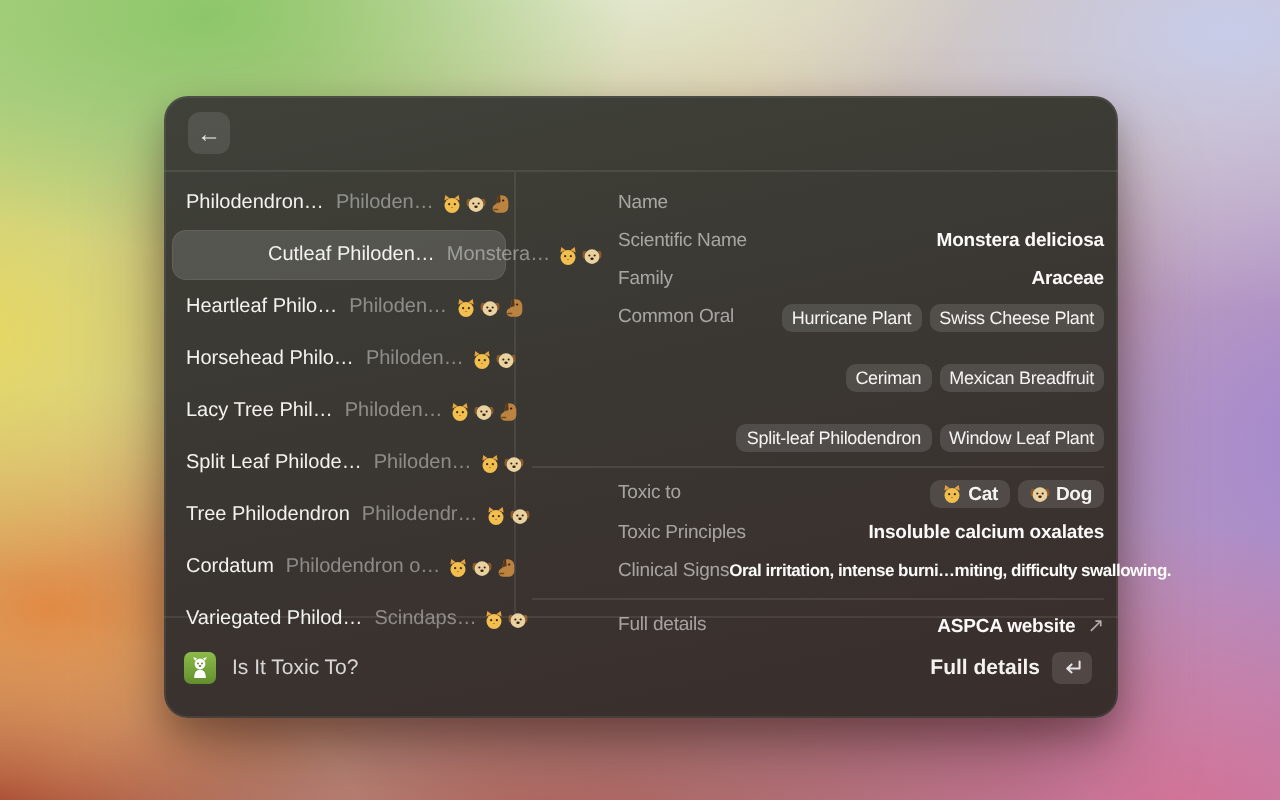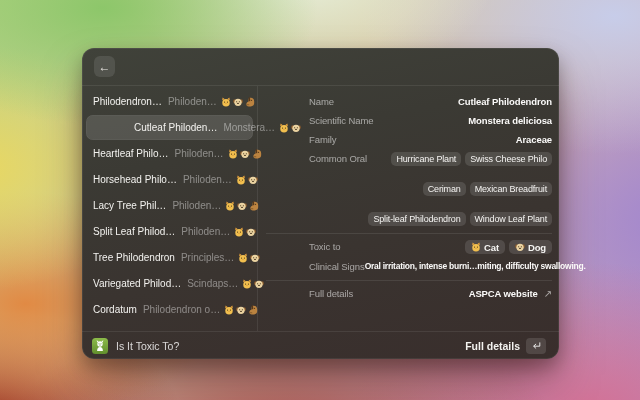--- a/index.html
+++ b/index.html
@@ -54,21 +54,21 @@
   .val{flex:1;text-align:right;color:#fbfaf9;font-weight:600;letter-spacing:-.1px;min-width:0;}
   .clin{font-size:8.5px;letter-spacing:-.25px;white-space:nowrap;font-weight:600;}
   .tags{flex:1;display:flex;flex-wrap:wrap;justify-content:flex-end;gap:16px 4px;margin-top:-1px;}
   .tag{background:rgba(255,255,255,.12);border-radius:5px;padding:2px 5px;font-size:9px;
     letter-spacing:-.15px;color:#f5f4f2;font-weight:500;white-space:nowrap;}
   .tag.animal{display:flex;gap:3px;padding:1.5px 6px;font-size:9.5px;font-weight:600;}
   .tag.animal svg{width:10px;height:10px;display:block;}
   .divider{height:1px;background:rgba(255,255,255,.09);margin:4px 0 7px;}
   .link{cursor:pointer;}
   .ext{color:rgba(255,255,255,.6);font-weight:400;margin-left:6px;font-size:10px;}
-  footer{height:28px;flex-shrink:0;border-top:1px solid rgba(255,255,255,.08);
+  footer{height:51px;flex-shrink:0;border-top:1px solid rgba(255,255,255,.08);
     display:flex;align-items:center;padding:0 10px;box-sizing:border-box;}
   .appicon{width:16px;height:16px;margin-right:8px;flex-shrink:0;}
   .appicon svg{width:16px;height:16px;display:block;}
   .appname{font-size:10.5px;color:rgba(255,255,255,.8);}
   .action{margin-left:auto;display:flex;align-items:center;gap:6px;border:none;
     background:transparent;padding:2px 3px;border-radius:6px;cursor:pointer;color:inherit;
     font-family:inherit;}
   .action .txt{font-size:10.5px;font-weight:600;color:#f3f2ef;}
   .key{width:20px;height:16px;border-radius:4px;background:rgba(255,255,255,.12);
     display:flex;align-items:center;justify-content:center;}
@@ -210,21 +210,21 @@
               </svg>
               <svg viewBox="0 0 12 12">
                 <path d="M6.8 0.8 C9.4 0.8 11 2.5 11 5 L11 7.6 C11 9.9 9.3 11.3 7 11.3 L4.6 11.3 C2.6 11.3 1.3 9.9 1.6 8.3 C1.8 7.1 2.8 6.2 3.9 5.8 L4.4 2.2 C4.6 1.2 5.6 0.8 6.8 0.8 Z" fill="#bb8340"></path>
                 <path d="M4.6 0.6 L6 0.4 L6.4 4.8 L4.1 5.5 Z" fill="#57381a"></path>
                 <circle cx="7.9" cy="3.9" r="0.65" fill="#2c1d0a"></circle>
                 <path d="M2.4 9.3 H4.6" stroke="#6e4a1e" stroke-width="0.8" stroke-linecap="round"></path>
               </svg>
             </span>
           </div>
           <div class="row">
-            <span class="t">Split Leaf Philod…</span>
+            <span class="t">Split Leaf Philode…</span>
             <span class="s">Philoden…</span>
             <span class="ic">
               <svg viewBox="0 0 12 12">
                 <path d="M2 0.6 L4.6 2.6 L1.4 3.9 Z" fill="#e8a33d"></path>
                 <path d="M10 0.6 L7.4 2.6 L10.6 3.9 Z" fill="#e8a33d"></path>
                 <circle cx="6" cy="6.9" r="4.5" fill="#f2bf4e"></circle>
                 <circle cx="4.3" cy="6.1" r="0.65" fill="#3a2a10"></circle>
                 <circle cx="7.7" cy="6.1" r="0.65" fill="#3a2a10"></circle>
                 <path d="M6 7.6 L5.3 8.4 H6.7 Z" fill="#b5651d"></path>
               </svg>
@@ -233,43 +233,21 @@
                 <ellipse cx="10.3" cy="5.2" rx="1.4" ry="2.4" fill="#8a5a2b"></ellipse>
                 <circle cx="6" cy="6.4" r="4.4" fill="#ead2a0"></circle>
                 <circle cx="4.4" cy="5.7" r="0.65" fill="#33230d"></circle>
                 <circle cx="7.6" cy="5.7" r="0.65" fill="#33230d"></circle>
                 <ellipse cx="6" cy="7.7" rx="1" ry="0.75" fill="#33230d"></ellipse>
               </svg>
             </span>
           </div>
           <div class="row">
             <span class="t">Tree Philodendron</span>
-            <span class="s">Principles…</span>
-            <span class="ic">
-              <svg viewBox="0 0 12 12">
-                <path d="M2 0.6 L4.6 2.6 L1.4 3.9 Z" fill="#e8a33d"></path>
-                <path d="M10 0.6 L7.4 2.6 L10.6 3.9 Z" fill="#e8a33d"></path>
-                <circle cx="6" cy="6.9" r="4.5" fill="#f2bf4e"></circle>
-                <circle cx="4.3" cy="6.1" r="0.65" fill="#3a2a10"></circle>
-                <circle cx="7.7" cy="6.1" r="0.65" fill="#3a2a10"></circle>
-                <path d="M6 7.6 L5.3 8.4 H6.7 Z" fill="#b5651d"></path>
-              </svg>
-              <svg viewBox="0 0 12 12">
-                <ellipse cx="1.7" cy="5.2" rx="1.4" ry="2.4" fill="#8a5a2b"></ellipse>
-                <ellipse cx="10.3" cy="5.2" rx="1.4" ry="2.4" fill="#8a5a2b"></ellipse>
-                <circle cx="6" cy="6.4" r="4.4" fill="#ead2a0"></circle>
-                <circle cx="4.4" cy="5.7" r="0.65" fill="#33230d"></circle>
-                <circle cx="7.6" cy="5.7" r="0.65" fill="#33230d"></circle>
-                <ellipse cx="6" cy="7.7" rx="1" ry="0.75" fill="#33230d"></ellipse>
-              </svg>
-            </span>
-          </div>
-          <div class="row">
-            <span class="t">Variegated Philod…</span>
-            <span class="s">Scindaps…</span>
+            <span class="s">Philodendr…</span>
             <span class="ic">
               <svg viewBox="0 0 12 12">
                 <path d="M2 0.6 L4.6 2.6 L1.4 3.9 Z" fill="#e8a33d"></path>
                 <path d="M10 0.6 L7.4 2.6 L10.6 3.9 Z" fill="#e8a33d"></path>
                 <circle cx="6" cy="6.9" r="4.5" fill="#f2bf4e"></circle>
                 <circle cx="4.3" cy="6.1" r="0.65" fill="#3a2a10"></circle>
                 <circle cx="7.7" cy="6.1" r="0.65" fill="#3a2a10"></circle>
                 <path d="M6 7.6 L5.3 8.4 H6.7 Z" fill="#b5651d"></path>
               </svg>
               <svg viewBox="0 0 12 12">
@@ -303,41 +281,62 @@
                 <ellipse cx="6" cy="7.7" rx="1" ry="0.75" fill="#33230d"></ellipse>
               </svg>
               <svg viewBox="0 0 12 12">
                 <path d="M6.8 0.8 C9.4 0.8 11 2.5 11 5 L11 7.6 C11 9.9 9.3 11.3 7 11.3 L4.6 11.3 C2.6 11.3 1.3 9.9 1.6 8.3 C1.8 7.1 2.8 6.2 3.9 5.8 L4.4 2.2 C4.6 1.2 5.6 0.8 6.8 0.8 Z" fill="#bb8340"></path>
                 <path d="M4.6 0.6 L6 0.4 L6.4 4.8 L4.1 5.5 Z" fill="#57381a"></path>
                 <circle cx="7.9" cy="3.9" r="0.65" fill="#2c1d0a"></circle>
                 <path d="M2.4 9.3 H4.6" stroke="#6e4a1e" stroke-width="0.8" stroke-linecap="round"></path>
               </svg>
             </span>
           </div>
+          <div class="row">
+            <span class="t">Variegated Philod…</span>
+            <span class="s">Scindaps…</span>
+            <span class="ic">
+              <svg viewBox="0 0 12 12">
+                <path d="M2 0.6 L4.6 2.6 L1.4 3.9 Z" fill="#e8a33d"></path>
+                <path d="M10 0.6 L7.4 2.6 L10.6 3.9 Z" fill="#e8a33d"></path>
+                <circle cx="6" cy="6.9" r="4.5" fill="#f2bf4e"></circle>
+                <circle cx="4.3" cy="6.1" r="0.65" fill="#3a2a10"></circle>
+                <circle cx="7.7" cy="6.1" r="0.65" fill="#3a2a10"></circle>
+                <path d="M6 7.6 L5.3 8.4 H6.7 Z" fill="#b5651d"></path>
+              </svg>
+              <svg viewBox="0 0 12 12">
+                <ellipse cx="1.7" cy="5.2" rx="1.4" ry="2.4" fill="#8a5a2b"></ellipse>
+                <ellipse cx="10.3" cy="5.2" rx="1.4" ry="2.4" fill="#8a5a2b"></ellipse>
+                <circle cx="6" cy="6.4" r="4.4" fill="#ead2a0"></circle>
+                <circle cx="4.4" cy="5.7" r="0.65" fill="#33230d"></circle>
+                <circle cx="7.6" cy="5.7" r="0.65" fill="#33230d"></circle>
+                <ellipse cx="6" cy="7.7" rx="1" ry="0.75" fill="#33230d"></ellipse>
+              </svg>
+            </span>
+          </div>
         </div>
 
       <div class="details">
         <div class="frow">
           <span class="lbl">Name</span>
-          <span class="val">Cutleaf Philodendron</span>
         </div>
         <div class="frow">
           <span class="lbl">Scientific Name</span>
           <span class="val">Monstera deliciosa</span>
         </div>
         <div class="frow">
           <span class="lbl">Family</span>
           <span class="val">Araceae</span>
         </div>
 
         <div class="frow">
           <span class="lbl">Common Oral</span>
           <div class="tags" id="common-tags">
               <span class="tag">Hurricane Plant</span>
-              <span class="tag">Swiss Cheese Philo</span>
+              <span class="tag">Swiss Cheese Plant</span>
               <span class="tag">Ceriman</span>
               <span class="tag">Mexican Breadfruit</span>
               <span class="tag">Split-leaf Philodendron</span>
               <span class="tag">Window Leaf Plant</span>
             </div>
         </div>
 
         <div class="divider"></div>
 
         <div class="frow">
@@ -361,20 +360,24 @@
                   <circle cx="6" cy="6.4" r="4.4" fill="#ead2a0"></circle>
                   <circle cx="4.4" cy="5.7" r="0.65" fill="#33230d"></circle>
                   <circle cx="7.6" cy="5.7" r="0.65" fill="#33230d"></circle>
                   <ellipse cx="6" cy="7.7" rx="1" ry="0.75" fill="#33230d"></ellipse>
                 </svg>
                 <span>Dog</span>
               </span>
             </div>
         </div>
 
+        <div class="frow">
+          <span class="lbl">Toxic Principles</span>
+          <span class="val">Insoluble calcium oxalates</span>
+        </div>
 
         <div class="frow">
           <span class="lbl">Clinical Signs</span>
           <span class="val clin">Oral irritation, intense burni…miting, difficulty swallowing.</span>
         </div>
 
         <div class="divider"></div>
 
         <div class="frow">
           <span class="lbl">Full details</span>

